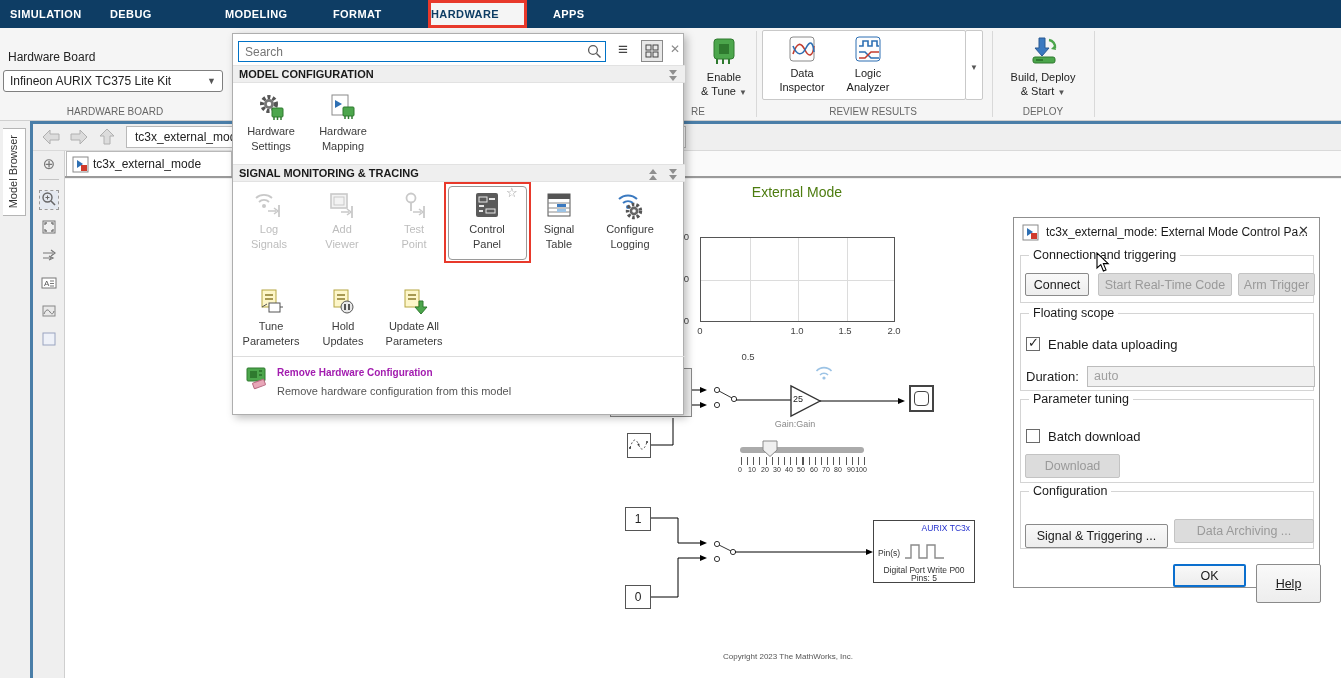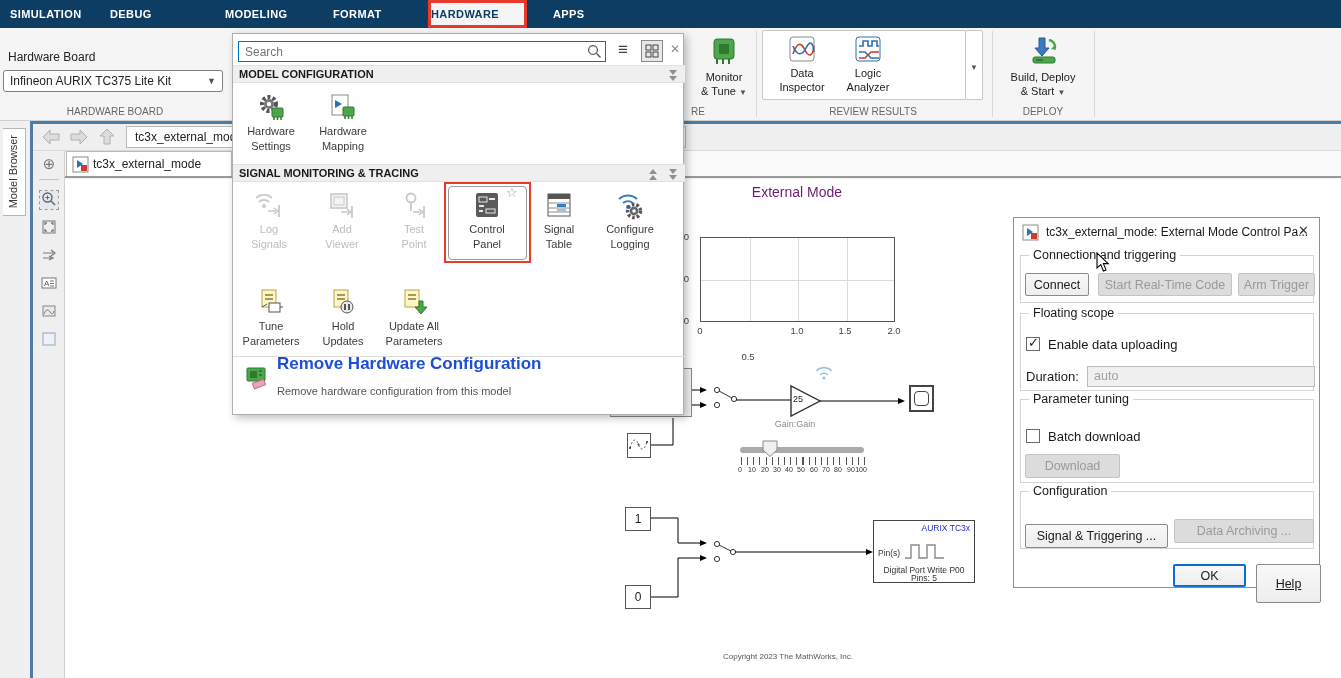--- a/index.html
+++ b/index.html
@@ -38,21 +38,21 @@
   .model-tab { position:absolute; left:1px; top:0; width:166px; height:25px; background:#fff; border:1px solid #b9b9b9; border-bottom:none; font-size:12px; color:#222; line-height:24px; padding-left:26px; }
 
   .tool-col { position:absolute; left:33px; top:151px; width:32px; height:527px; background:#efefef; border-right:1px solid #cfcfcf; }
   .tc-ic { position:absolute; left:7px; width:18px; height:18px; color:#777; font-size:14px; text-align:center; line-height:18px; }
   .tc-div { position:absolute; left:6px; width:20px; height:1px; background:#c4c4c4; }
   .tc-sel { outline:1px dashed #9a9a9a; background:#e4e9f0; }
 
   .canvas { position:absolute; left:65px; top:179px; width:1276px; height:499px; background:#fff; }
 
   
-  .cv-title { position:absolute; left:717px; top:184px; width:160px; text-align:center; font-size:14px; color:#701a75; }
+  .cv-title { position:absolute; left:717px; top:184px; width:160px; text-align:center; font-size:14px; color:#4d7c0f; }
   .plot { position:absolute; left:700px; top:237px; width:195px; height:85px; border:1px solid #555; }
   .plot .gv { position:absolute; top:0; width:1px; height:100%; background:#dcdcdc; }
   .plot .gh { position:absolute; left:0; width:100%; height:1px; background:#dcdcdc; }
   .xlab { position:absolute; top:325px; width:30px; text-align:center; font-size:9.5px; color:#444; }
   .ylab { position:absolute; width:10px; text-align:right; font-size:9.5px; color:#444; z-index:10; }
   .blk { position:absolute; background:#fff; border:1.5px solid #555; }
   .sub-blk { position:absolute; left:610px; top:368px; width:82px; height:49px; background:#f2f2f2; border:1px solid #8a8a8a; z-index:3; }
   .gain-val { position:absolute; left:793px; top:394px; font-size:9px; color:#222; z-index:6; }
   .gain-label { position:absolute; left:755px; top:419px; width:80px; text-align:center; font-size:9px; color:#8a8a8a; }
   .scope-blk { position:absolute; left:909px; top:385px; width:25px; height:27px; border:2px solid #444; background:#fff; }
@@ -76,21 +76,21 @@
   .pitem { position:absolute; width:74px; text-align:center; font-size:11px; color:#3c3c3c; }
   .pitem .lbl { display:block; line-height:15px; }
   .pitem.dis { color:#bdbdbd; }
   .picon { display:inline-block; width:30px; height:30px; }
   .chev { display:inline-block; width:0; height:0; border-left:4px solid transparent; border-right:4px solid transparent; }
   .chev.dn { border-top:5px solid #8f8f8f; }
   .chev.up { border-bottom:5px solid #8f8f8f; }
   .chevgrp { position:absolute; right:8px; top:3px; line-height:5px; }
   .cp-sel { position:absolute; left:215px; top:152px; width:79px; height:74px; border:1px solid #9a9a9a; border-radius:4px; }
   .cp-red { position:absolute; left:211px; top:148px; width:87px; height:81px; border:2.5px solid #e8392b; }
-  .p-footer-title { position:absolute; left:44px; top:320px; font-size:17px; font-weight:bold; color:#1d4ed8; }
+  .p-footer-title { position:absolute; left:44px; top:333px; font-size:10px; font-weight:bold; color:#a21caf; }
   .p-footer-sub { position:absolute; left:44px; top:351px; font-size:11px; color:#555; }
   .p-footline { position:absolute; left:0; top:322px; width:452px; height:1px; background:#ddd; }
   .star { position:absolute; left:273px; top:151px; font-size:13px; color:#9a9a9a; }
 
   
   .dlg { position:absolute; left:1013px; top:217px; width:307px; height:371px; background:#fff; border:1px solid #8f8f8f; z-index:55; font-size:12.5px; color:#1a1a1a; }
   .dlg-title { position:absolute; left:32px; top:7px; font-size:12px; white-space:nowrap; }
   .dlg-x { position:absolute; right:10px; top:5px; font-size:13px; color:#333; }
   .grp { position:absolute; left:6px; width:294px; border:1px solid #d4d4d4; }
   .grp .gl { position:absolute; left:8px; top:-8px; background:#fff; padding:0 4px; font-size:12.5px; }
@@ -128,21 +128,21 @@
     <div class="rb-btn" style="left:693px;top:4px;width:62px;">
       <span class="picon" style="width:36px;height:36px;">
         <svg width="36" height="36" viewBox="0 0 36 36">
             <rect x="8" y="7" width="20" height="20" rx="3" fill="#4ca64c" stroke="#2f7a2f"></rect>
             <rect x="13" y="12" width="10" height="10" fill="#2f7a2f"></rect>
             <line x1="11" y1="27" x2="11" y2="32" stroke="#2f7a2f" stroke-width="2"></line>
             <line x1="17" y1="27" x2="17" y2="32" stroke="#2f7a2f" stroke-width="2"></line>
             <line x1="23" y1="27" x2="23" y2="32" stroke="#2f7a2f" stroke-width="2"></line>
           </svg>
       </span>
-      <span class="l">Monitor</span>
+      <span class="l">Enable</span>
       <span class="l"><span>&amp; Tune</span> <span class="car-sm">▼</span></span>
     </div>
     <div class="rb-group-label" style="left:688px;top:78px;width:20px;">RE</div>
 
     <div class="rb-sep" style="left:756px;"></div>
 
     <div class="rb-box" style="left:762px;top:2px;width:204px;height:70px;"></div>
     <div class="rb-box" style="left:965px;top:2px;width:18px;height:70px;text-align:center;line-height:68px;"><span class="car-sm">▼</span></div>
 
     <div class="rb-btn" style="left:770px;top:6px;width:64px;">

